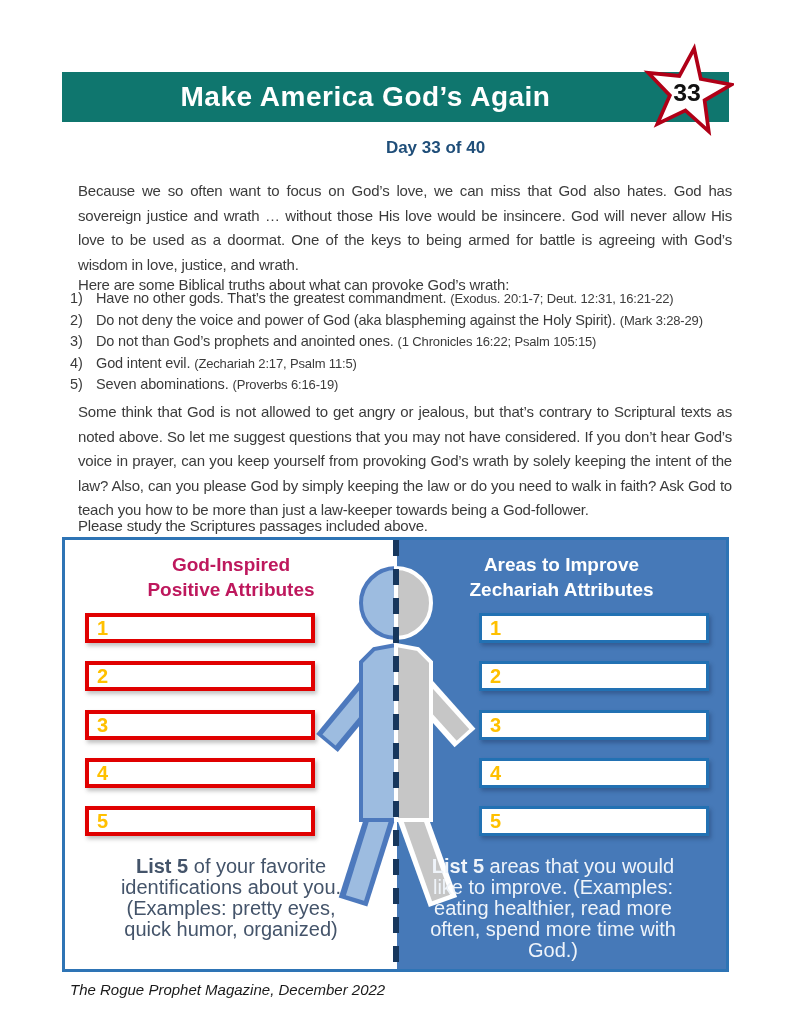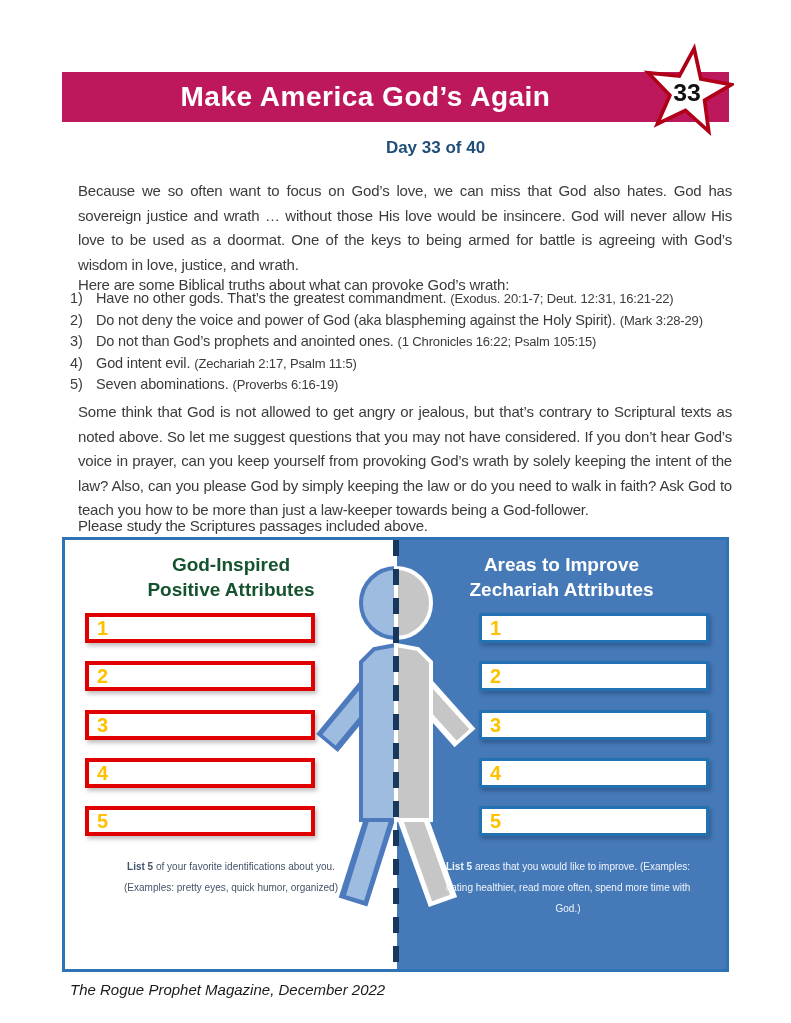--- a/index.html
+++ b/index.html
@@ -3,21 +3,21 @@
 <meta charset="utf-8">
 <style>
   html,body{margin:0;padding:0;background:#ffffff;}
   .page{
     position:relative;width:791px;height:1023px;background:#ffffff;overflow:hidden;
     font-family:"Liberation Sans","DejaVu Sans",sans-serif;
   }
   
   .banner{
     position:absolute;left:62px;top:72px;width:667px;height:50px;
-    background:#be185d;display:flex;align-items:center;justify-content:center;
+    background:#0f766e;display:flex;align-items:center;justify-content:center;
   }
   .banner-title{
     color:#ffffff;font-size:28px;font-weight:bold;letter-spacing:.5px;
     padding-right:60px;
   }
   .star-badge{position:absolute;left:642px;top:42px;width:92px;height:106px;}
   
   .day-heading{
     position:absolute;left:0;top:138px;width:791px;text-align:center;
     color:#1f4e79;font-size:17px;font-weight:bold;padding-left:40px;
@@ -37,33 +37,33 @@
   .truth-ref{font-size:13px;}
   .p2{top:392px;}
   .p3{top:506px;text-align:left;}
   
   .worksheet{
     position:absolute;left:62px;top:537px;width:667px;height:435px;
     border:3px solid #2e74b5;background:#ffffff;box-sizing:border-box;
   }
   .panel-right{position:absolute;left:332px;top:0;right:0;bottom:0;background:#4679b8;}
   .ws-heading{position:absolute;top:12px;text-align:center;font-weight:bold;font-size:19px;line-height:25px;}
-  .ws-heading.left{left:0;width:332px;color:#14532d;}
+  .ws-heading.left{left:0;width:332px;color:#be185d;}
   .ws-heading.right{left:332px;width:329px;color:#ffffff;}
   .field{
     position:absolute;width:230px;height:30px;background:#ffffff;box-sizing:border-box;
     display:flex;align-items:center;
   }
   .field .num{color:#ffc000;font-weight:bold;font-size:20px;padding-left:8px;}
   .field.red{left:20px;border:4px solid #e00000;box-shadow:2px 3px 4px rgba(80,80,80,.35);}
   .field.blue{left:414px;border:3px solid #2271b3;box-shadow:2px 3px 4px rgba(20,40,80,.35);}
   .r1{top:73px;}.r2{top:121px;}.r3{top:170px;}.r4{top:218px;}.r5{top:266px;}
-  .caption{position:absolute;top:316px;text-align:center;font-size:10px;line-height:21px;}
+  .caption{position:absolute;top:316px;text-align:center;font-size:20px;line-height:21px;}
   .caption.left{left:46px;width:240px;color:#44546a;}
-  .caption.right{left:378px;width:250px;color:#eff4fa;}
+  .caption.right{left:363px;width:250px;color:#eff4fa;}
   .figure-svg{position:absolute;left:0;top:0;width:661px;height:429px;pointer-events:none;}
   
   .footer{
     position:absolute;left:70px;top:981px;font-style:italic;font-size:15px;color:#1a1a1a;
     font-family:"Liberation Sans","DejaVu Sans",sans-serif;
   }
 </style>
 </head>
 <body>
 

